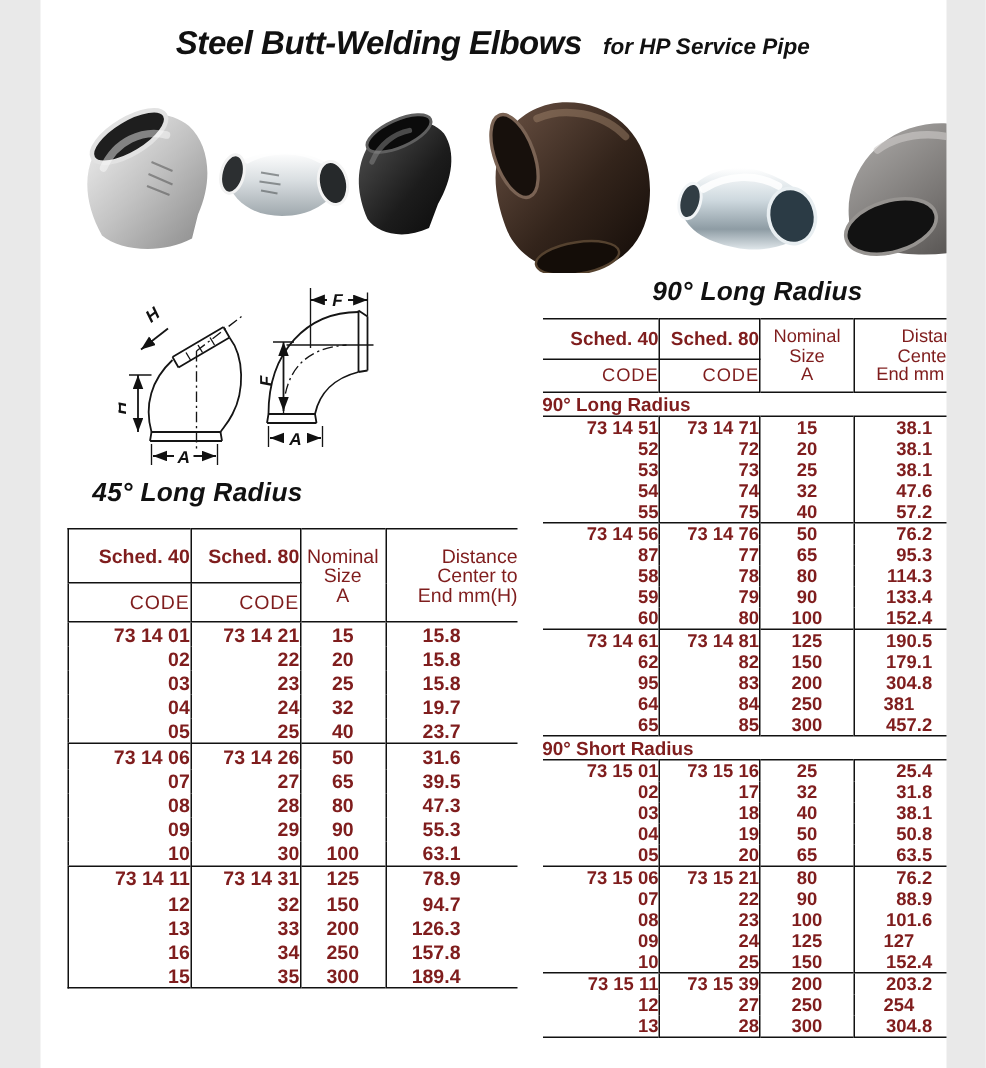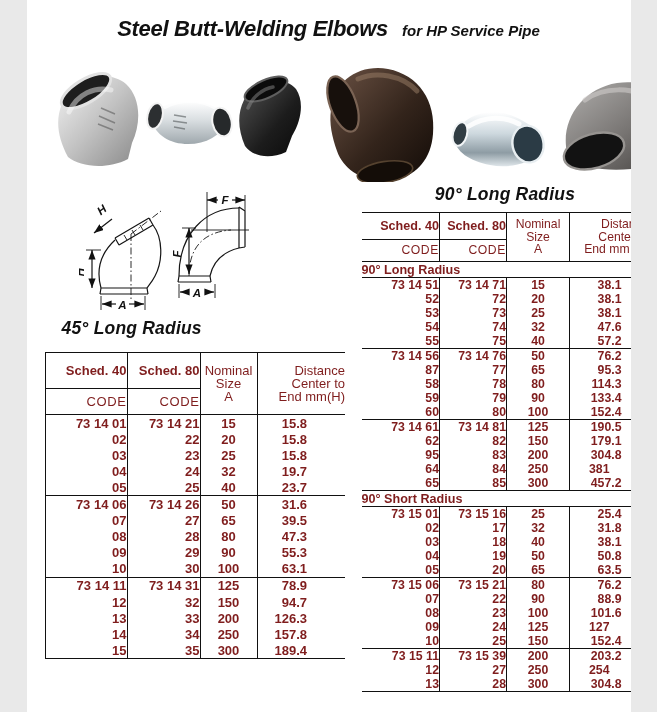--- a/index.html
+++ b/index.html
@@ -298,21 +298,21 @@
           <td class="c3">150</td>
           <td class="c4">94.7</td>
         </tr>
         <tr>
           <td class="c1">13</td>
           <td class="c2">33</td>
           <td class="c3">200</td>
           <td class="c4">126.3</td>
         </tr>
         <tr>
-          <td class="c1">14</td>
+          <td class="c1">16</td>
           <td class="c2">34</td>
           <td class="c3">250</td>
           <td class="c4">157.8</td>
         </tr>
         <tr>
           <td class="c1">15</td>
           <td class="c2">35</td>
           <td class="c3">300</td>
           <td class="c4">189.4</td>
         </tr>

